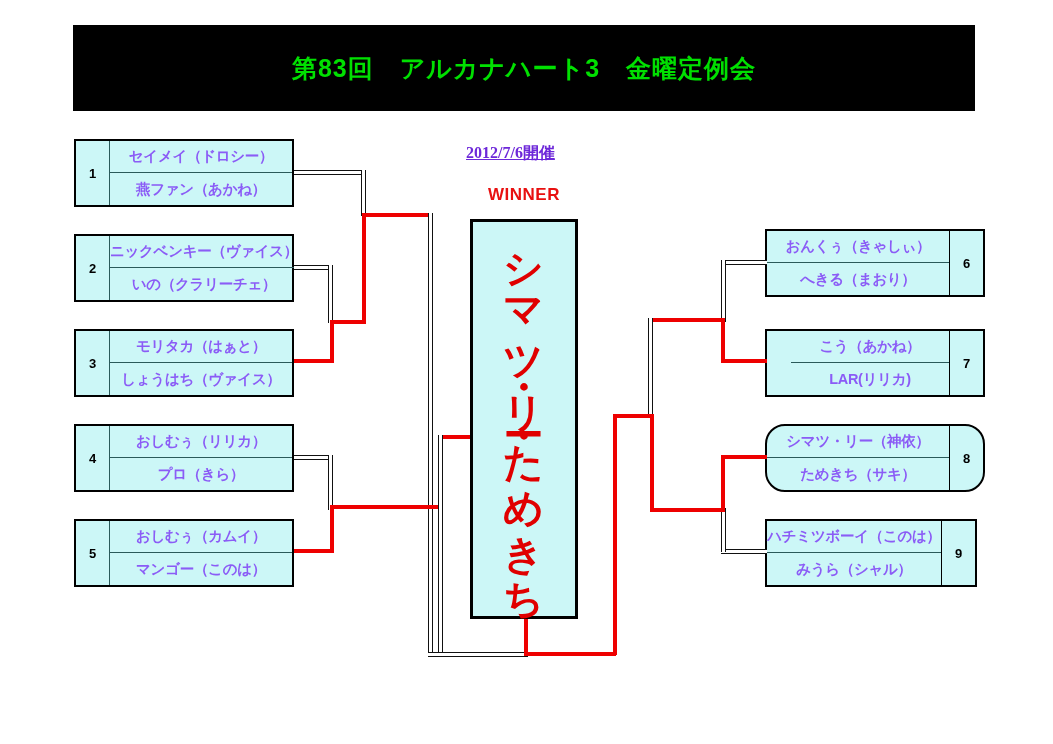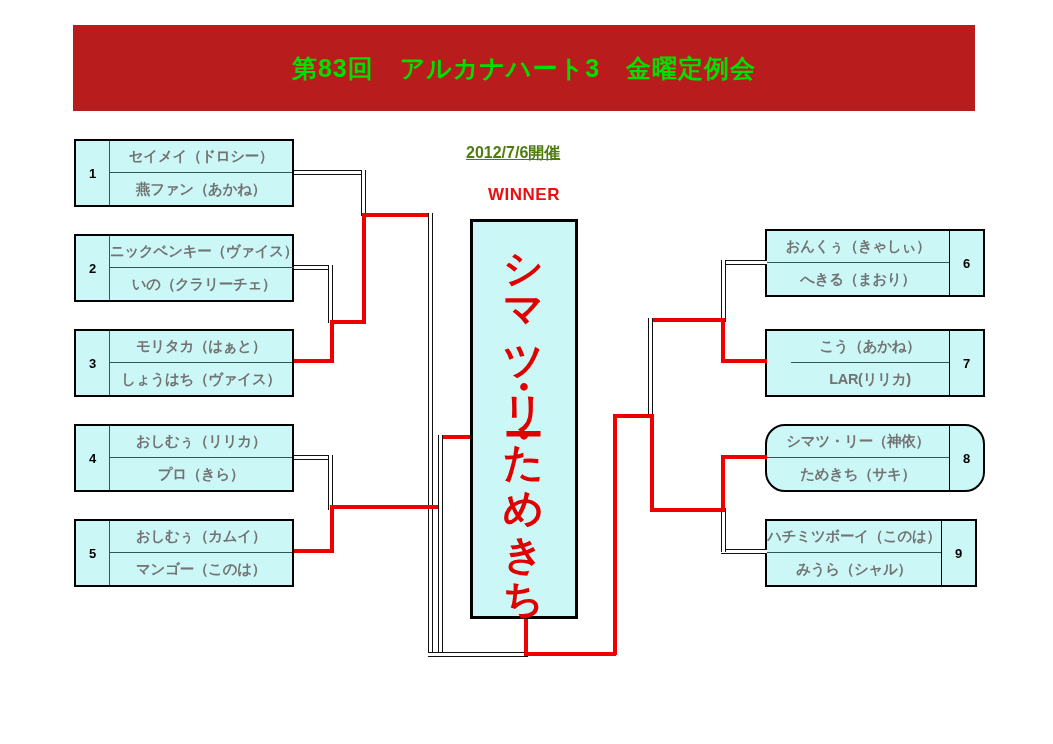--- a/index.html
+++ b/index.html
@@ -13,21 +13,21 @@
     font-family: "Liberation Sans", "DejaVu Sans", sans-serif;
     overflow: hidden;
   }
   #stage { position: absolute; inset: 0; }
 
   
   .title-bar {
     position: absolute;
     left: 73px; top: 25px;
     width: 902px; height: 86px;
-    background: #b91c1c;
+    background: #000000;
     display: flex; align-items: center; justify-content: center;
   }
   .title-text {
     color: #00e000;
     font-size: 25px;
     font-weight: bold;
     letter-spacing: 1px;
     white-space: pre;
   }
 
@@ -47,21 +47,21 @@
   }
   .match .players {
     flex: 1 1 auto;
     display: flex; flex-direction: column;
     border-left: 1px solid #2a5a5a;
   }
   .match.right .players { border-left: none; border-right: 1px solid #000000; }
   .match .pname {
     flex: 1 1 50%;
     display: flex; align-items: center; justify-content: center;
-    font-size: 14.5px; font-weight: bold; color: #737373;
+    font-size: 14.5px; font-weight: bold; color: #8b5cf6;
     white-space: nowrap;
     letter-spacing: -0.3px;
   }
   .match .pname.top { border-bottom: 1px solid #2a5a5a; }
 
   
   .winner-box {
     position: absolute;
     left: 470px; top: 219px;
     width: 108px; height: 400px;
@@ -85,23 +85,24 @@
     left: 470px; top: 185px;
     width: 108px;
     text-align: center;
     color: #e81010;
     font-size: 17px; font-weight: bold;
     letter-spacing: 0.5px;
   }
   .date-label {
     position: absolute;
     left: 466px; top: 143px;
-    font-size: 16px; font-weight: bold; color: #4d7c0f;
+    font-size: 16px; font-weight: bold; color: #6d28d9;
     text-decoration: underline;
     white-space: nowrap;
+    font-family: Liberation Serif, serif;
   }
 
   
   .ln { position: absolute; }
   .ln.h { height: 0; border-top: 4px solid; }
   .ln.v { width: 0; border-left: 4px solid; }
   .ln.red { border-color: #ee0000; }
 
   
   .blk.h {

